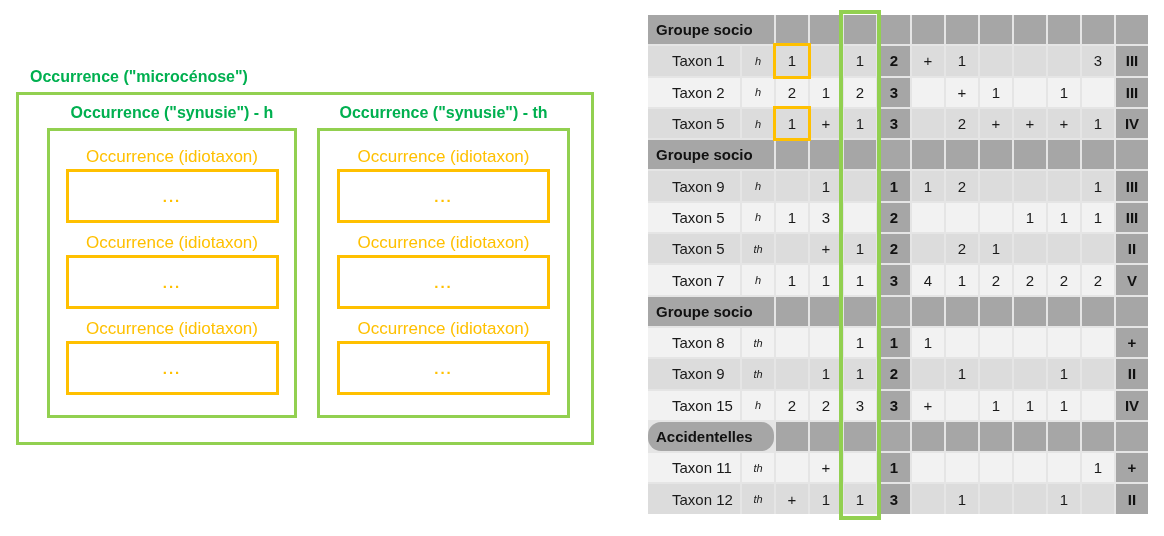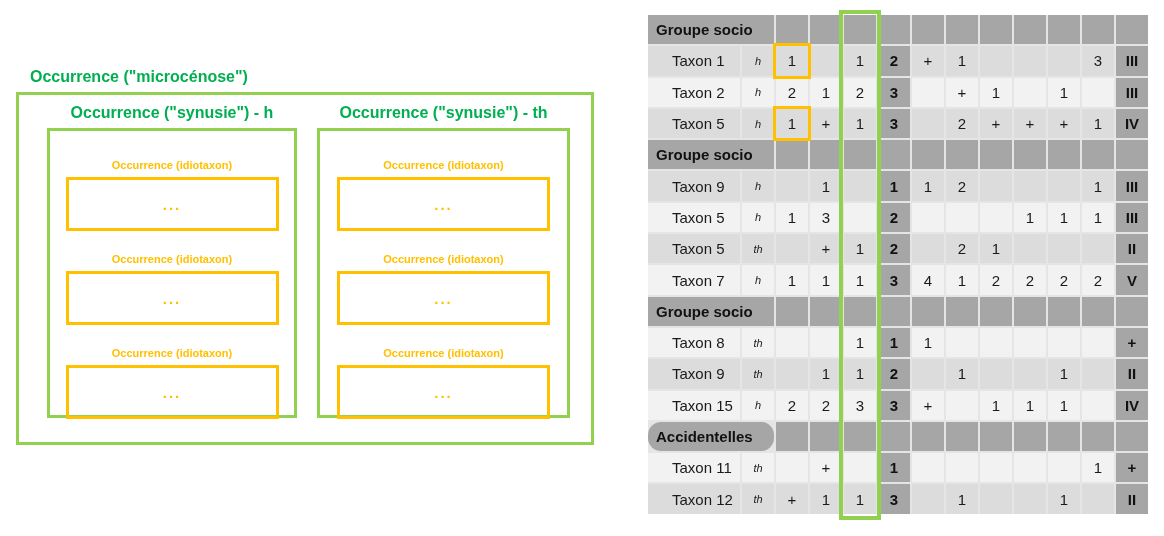--- a/index.html
+++ b/index.html
@@ -16,21 +16,21 @@
   .micro-title{position:absolute;left:30px;top:68px;font-size:16px;font-weight:bold;color:var(--green-text);}
   .outer-box{position:absolute;left:16px;top:92px;width:578px;height:353px;border:3px solid var(--green-border);}
   .syn-title{position:absolute;top:104px;font-size:16px;font-weight:bold;color:var(--green-text);text-align:center;}
   .syn-title.h{left:47px;width:250px;}
   .syn-title.th{left:317px;width:253px;}
   .syn-box{position:absolute;top:128px;height:290px;border:3px solid var(--green-border);
     display:flex;flex-direction:column;align-items:center;padding-top:16px;gap:10px;}
   .syn-box.h{left:47px;width:250px;}
   .syn-box.th{left:317px;width:253px;}
   .idio-group{width:213px;display:flex;flex-direction:column;align-items:center;}
-  .idio-title{font-size:11px;font-weight:bold;color:var(--orange);line-height:20px;margin-bottom:2px;margin-top:8px;}
+  .idio-title{font-size:17px;font-weight:normal;color:var(--orange);line-height:20px;margin-bottom:2px;}
   .idio-box{width:213px;height:54px;border:3px solid var(--orange);display:flex;align-items:center;justify-content:center;}
   .idio-ellipsis{font-size:15px;font-weight:bold;color:var(--orange);letter-spacing:2px;}
   
   .table-wrap{position:absolute;left:648px;top:15px;width:500px;}
   .grid{
     display:grid;grid-template-columns:92px repeat(12,32px);
     grid-auto-rows:29.3px;gap:2px;background:#e5e5e5;position:relative;z-index:1;
   }
   .cell{font-size:15px;display:flex;align-items:center;justify-content:center;overflow:hidden;}
   .hdr-label{background:var(--gray-dark);font-weight:bold;justify-content:flex-start;padding-left:8px;color:#111;}

